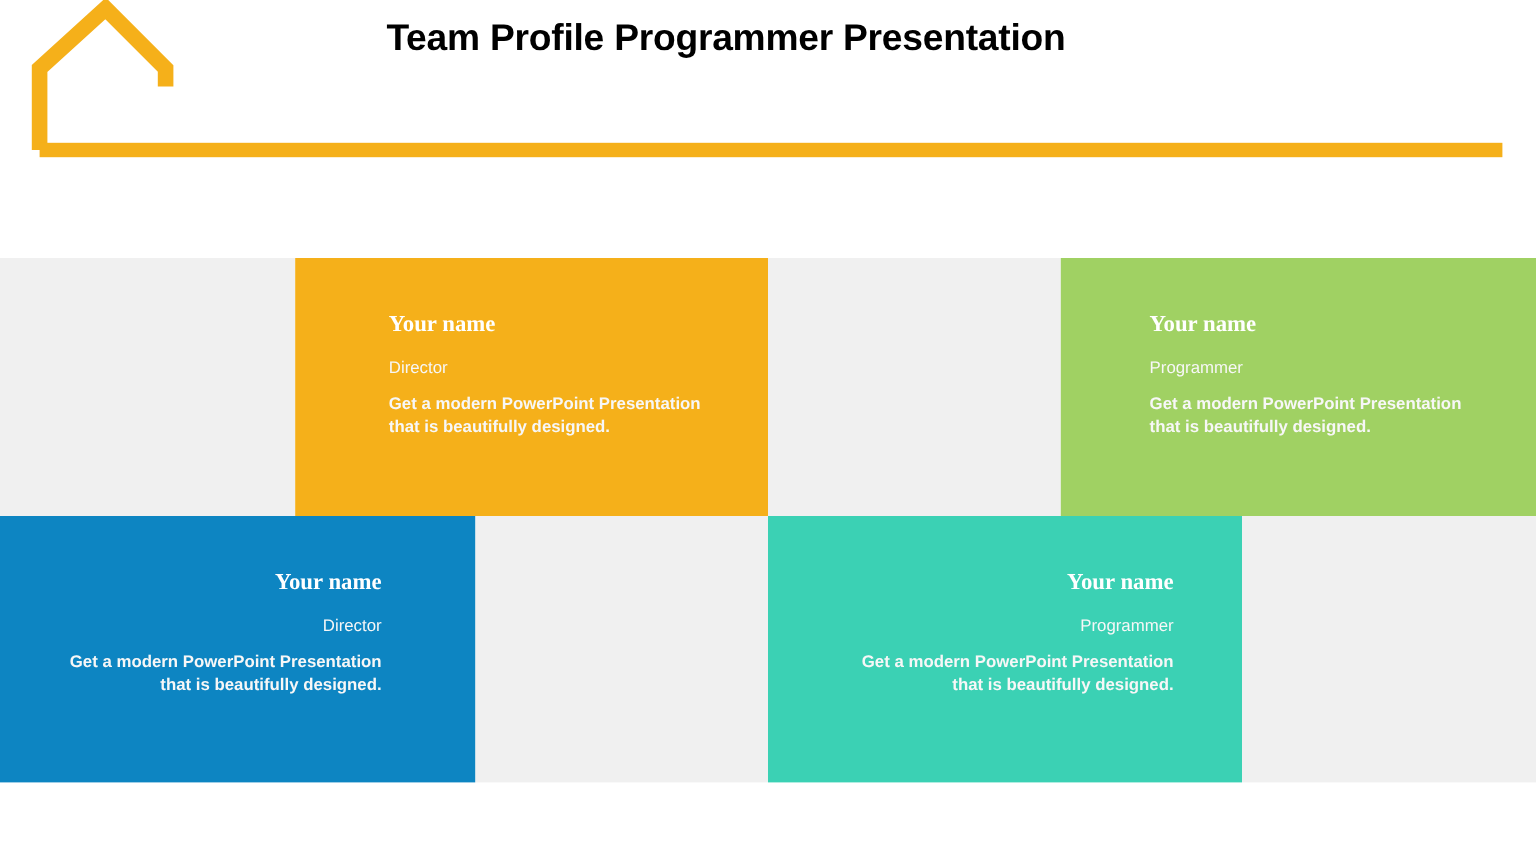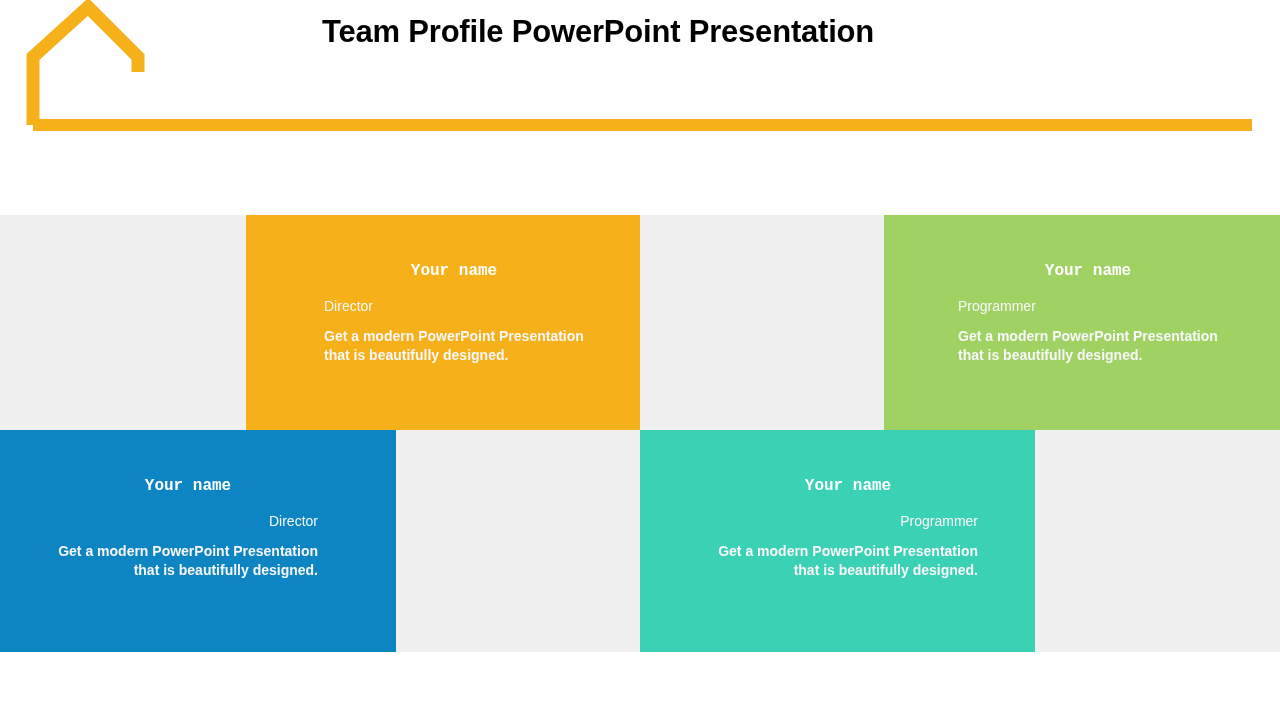--- a/index.html
+++ b/index.html
@@ -94,27 +94,26 @@
     position: absolute;
     top: 47px;
     width: 260px;
   }
   .card-orange .card-inner { left: 78px;  text-align: left;  }
   .card-green  .card-inner { left: 74px;  text-align: left;  }
   .card-blue   .card-inner { left: 58px;  text-align: right; }
   .card-teal   .card-inner { left: 78px;  text-align: right; }
 
   .card-name {
-    font-size: 16px;
+    font-size: 19px;
     font-weight: bold;
     color: #ffffff;
     line-height: 18px;
     margin: 0 0 9px 0;
-    font-family: Liberation Mono, monospace;
-    text-align: center;
+    font-family: Liberation Serif, serif;
   }
   .card-role {
     font-size: 14px;
     font-weight: normal;
     color: #f7f7f7;
     line-height: 16px;
     margin: 18px 0 13px 0;
     font-family: "Liberation Sans", sans-serif;
   }
   .card-desc {
@@ -131,21 +130,21 @@
 
 <div class="slide">
 
   <div class="header">
 
     <svg class="logo-house" viewBox="0 0 1240 140" xmlns="http://www.w3.org/2000/svg">
       <path d="M13 125 L13 57 L68 7 L118 57 L118 72" fill="none" stroke="#F5B01A" stroke-width="13" stroke-linejoin="miter" stroke-linecap="butt"></path>
       <rect x="13" y="119" width="1219" height="12" fill="#F5B01A"></rect>
     </svg>
 
-    <div class="slide-title">Team Profile PowerPoint Presentation</div>
+    <div class="slide-title">Team Profile Programmer Presentation</div>
   </div>
 
   <div class="row row-top">
 
     <div class="band band-t1"></div>
     <div class="band band-t2"></div>
 
     <div class="card card-orange" style="background:#F5B01A;">
       <div class="card-inner">
         <div class="card-name">Your name</div>

